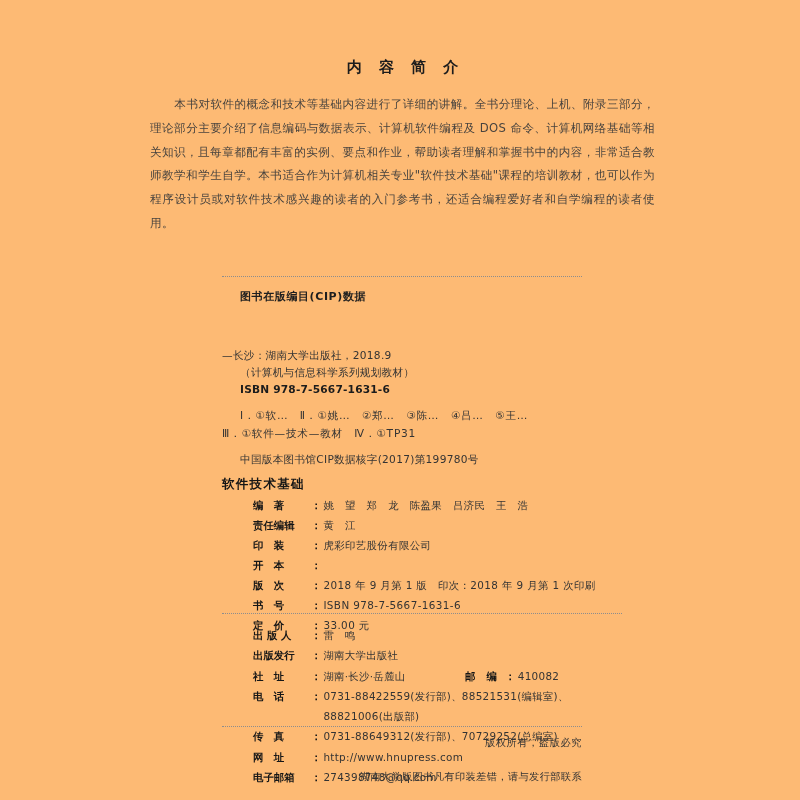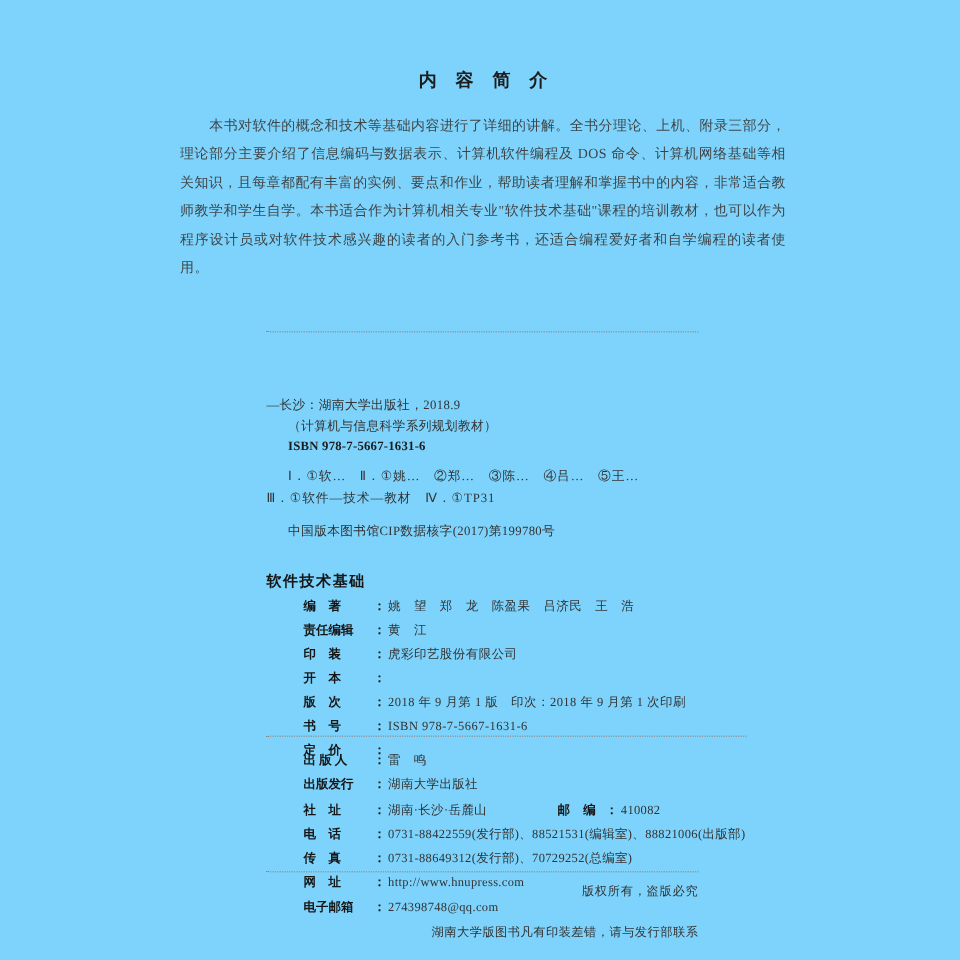--- a/index.html
+++ b/index.html
@@ -12,22 +12,21 @@
     width: 800px;
     height: 800px;
     font-family: "DejaVu Sans", "Liberation Sans", sans-serif;
     color: #2a2a2a;
     position: relative;
     overflow: hidden;
   }
   .page {
     position: absolute;
     inset: 0;
-    background: #7dd3fc;
-    font-family: Liberation Serif, serif;
+    background: #fdba74;
   }
 
   
   .summary-block {
     position: absolute;
     left: 150px;
     top: 58px;
     width: 505px;
   }
   .summary-title {
@@ -196,20 +195,21 @@
 <body>
 
 <div class="page">
 
   <section class="summary-block">
     <div class="summary-title">内 容 简 介</div>
     <div class="summary-body">本书对软件的概念和技术等基础内容进行了详细的讲解。全书分理论、上机、附录三部分，理论部分主要介绍了信息编码与数据表示、计算机软件编程及 DOS 命令、计算机网络基础等相关知识，且每章都配有丰富的实例、要点和作业，帮助读者理解和掌握书中的内容，非常适合教师教学和学生自学。本书适合作为计算机相关专业"软件技术基础"课程的培训教材，也可以作为程序设计员或对软件技术感兴趣的读者的入门参考书，还适合编程爱好者和自学编程的读者使用。</div>
   </section>
 
   <section class="cip-block">
+    <div class="cip-heading">图书在版编目(CIP)数据</div>
     <div class="cip-line cip-hang">—长沙：湖南大学出版社，2018.9</div>
     <div class="cip-line cip-indent">（计算机与信息科学系列规划教材）</div>
     <div class="cip-isbn">ISBN 978-7-5667-1631-6</div>
     <div class="cip-gap"></div>
     <div class="cip-class row1">Ⅰ．①软…　Ⅱ．①姚…　②郑…　③陈…　④吕…　⑤王…</div>
     <div class="cip-class">Ⅲ．①软件—技术—教材　Ⅳ．①TP31</div>
     <div class="cip-number">中国版本图书馆CIP数据核字(2017)第199780号</div>
   </section>
 
   <section class="colophon">
@@ -240,20 +240,21 @@
       <span class="imprint-value">2018 年 9 月第 1 版　印次：2018 年 9 月第 1 次印刷</span>
     </div>
     <div class="imprint-row">
       <span class="imprint-label">书　号</span>
       <span class="imprint-colon">：</span>
       <span class="imprint-value">ISBN 978-7-5667-1631-6</span>
     </div>
     <div class="imprint-row">
       <span class="imprint-label">定　价</span>
       <span class="imprint-colon">：</span>
+      <span class="imprint-value">33.00 元</span>
     </div>
   </section>
 
   <section class="contact">
     <div class="imprint-row">
       <span class="imprint-label">出 版 人</span>
       <span class="imprint-colon">：</span>
       <span class="imprint-value">雷　鸣</span>
     </div>
     <div class="imprint-row">

